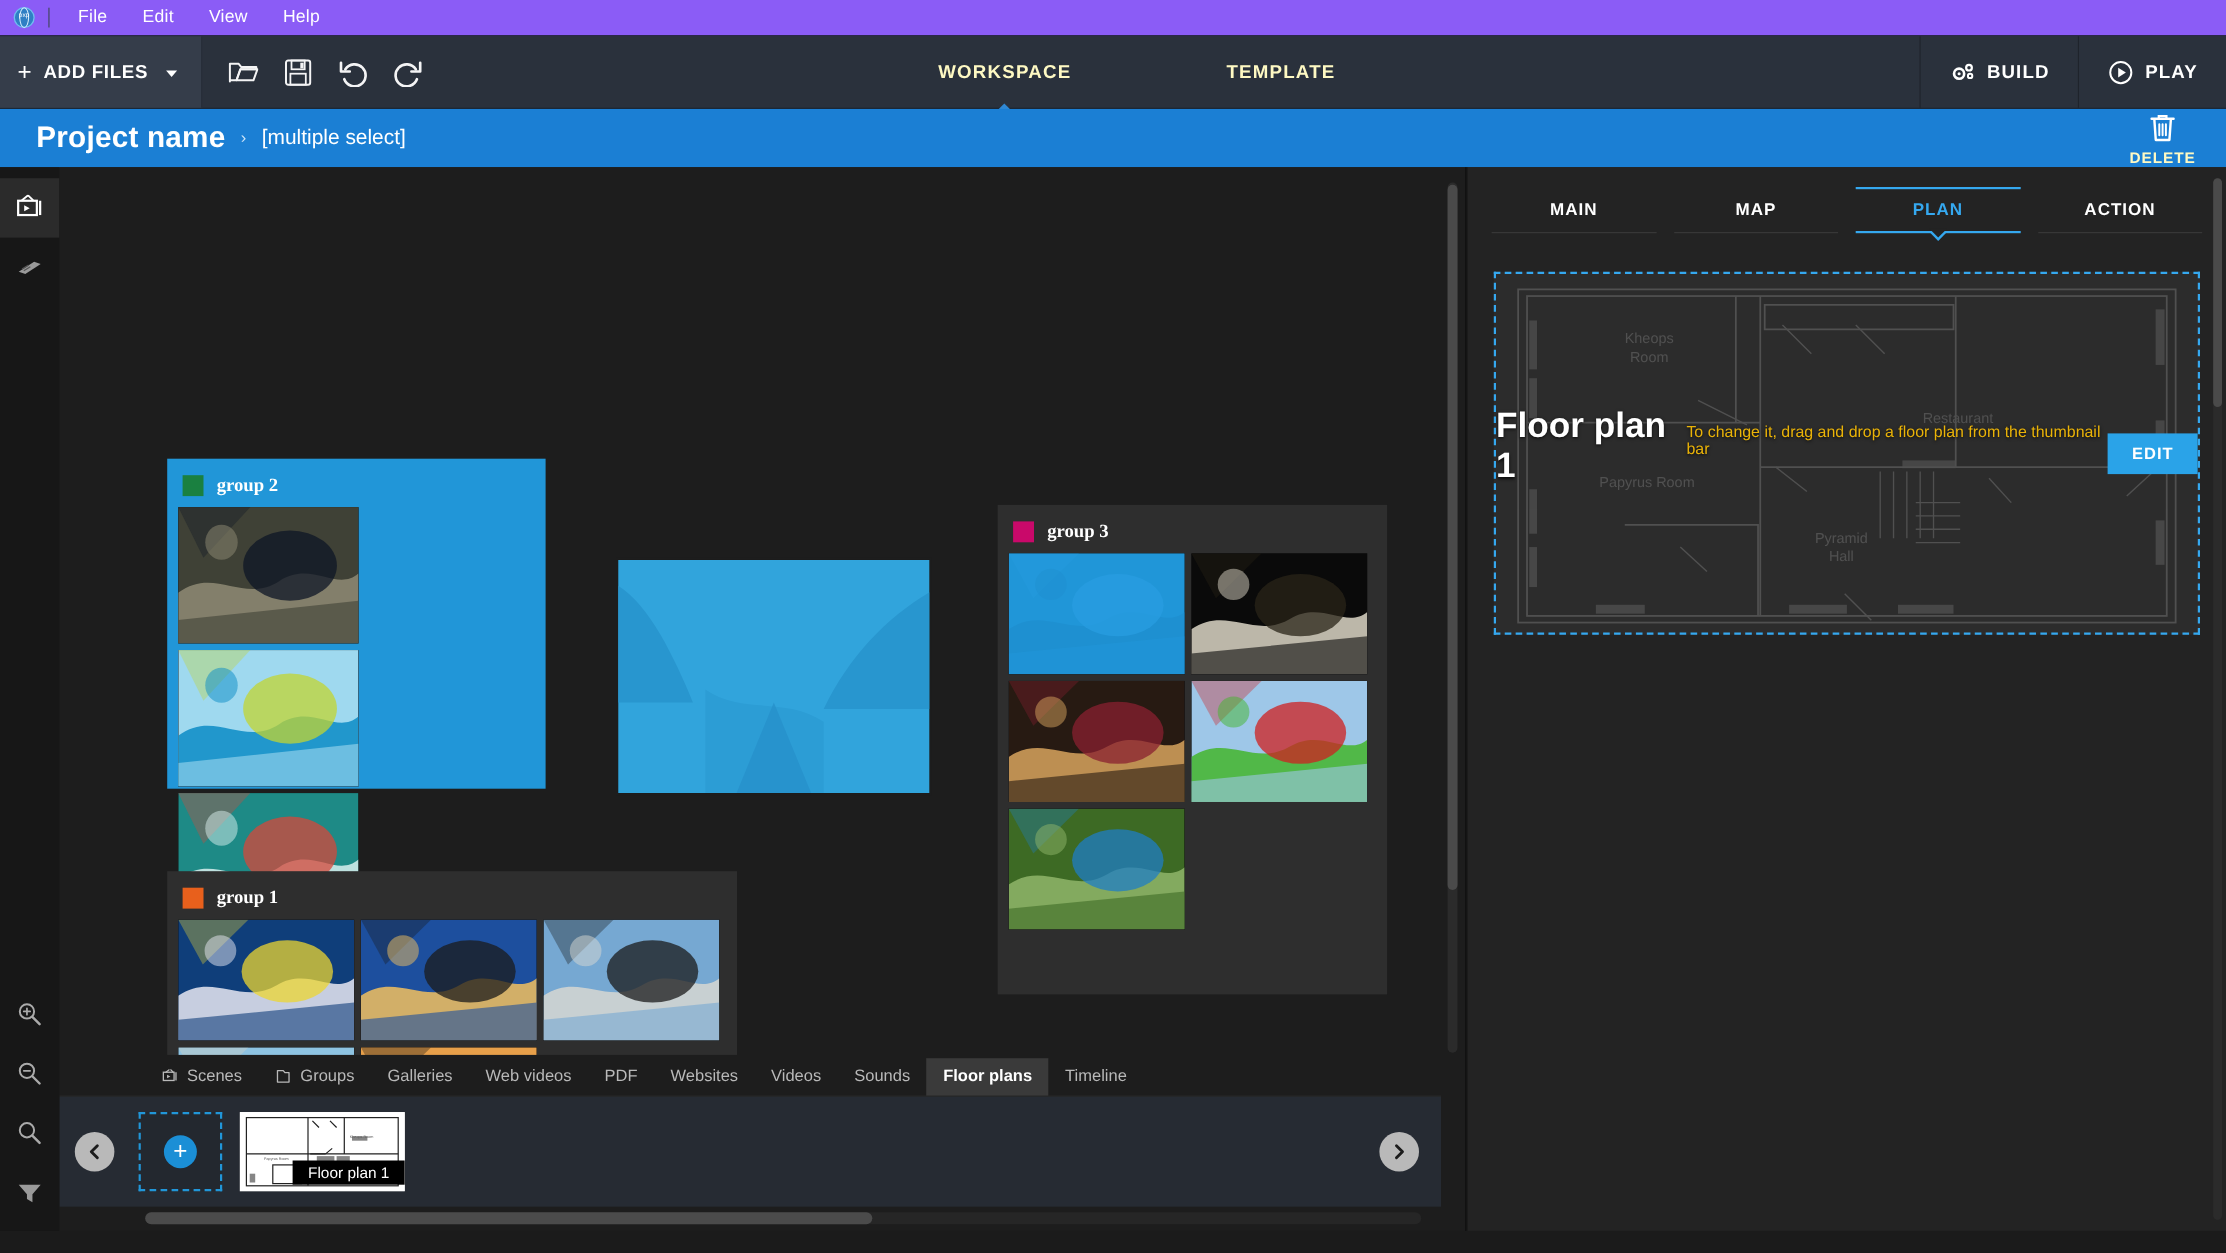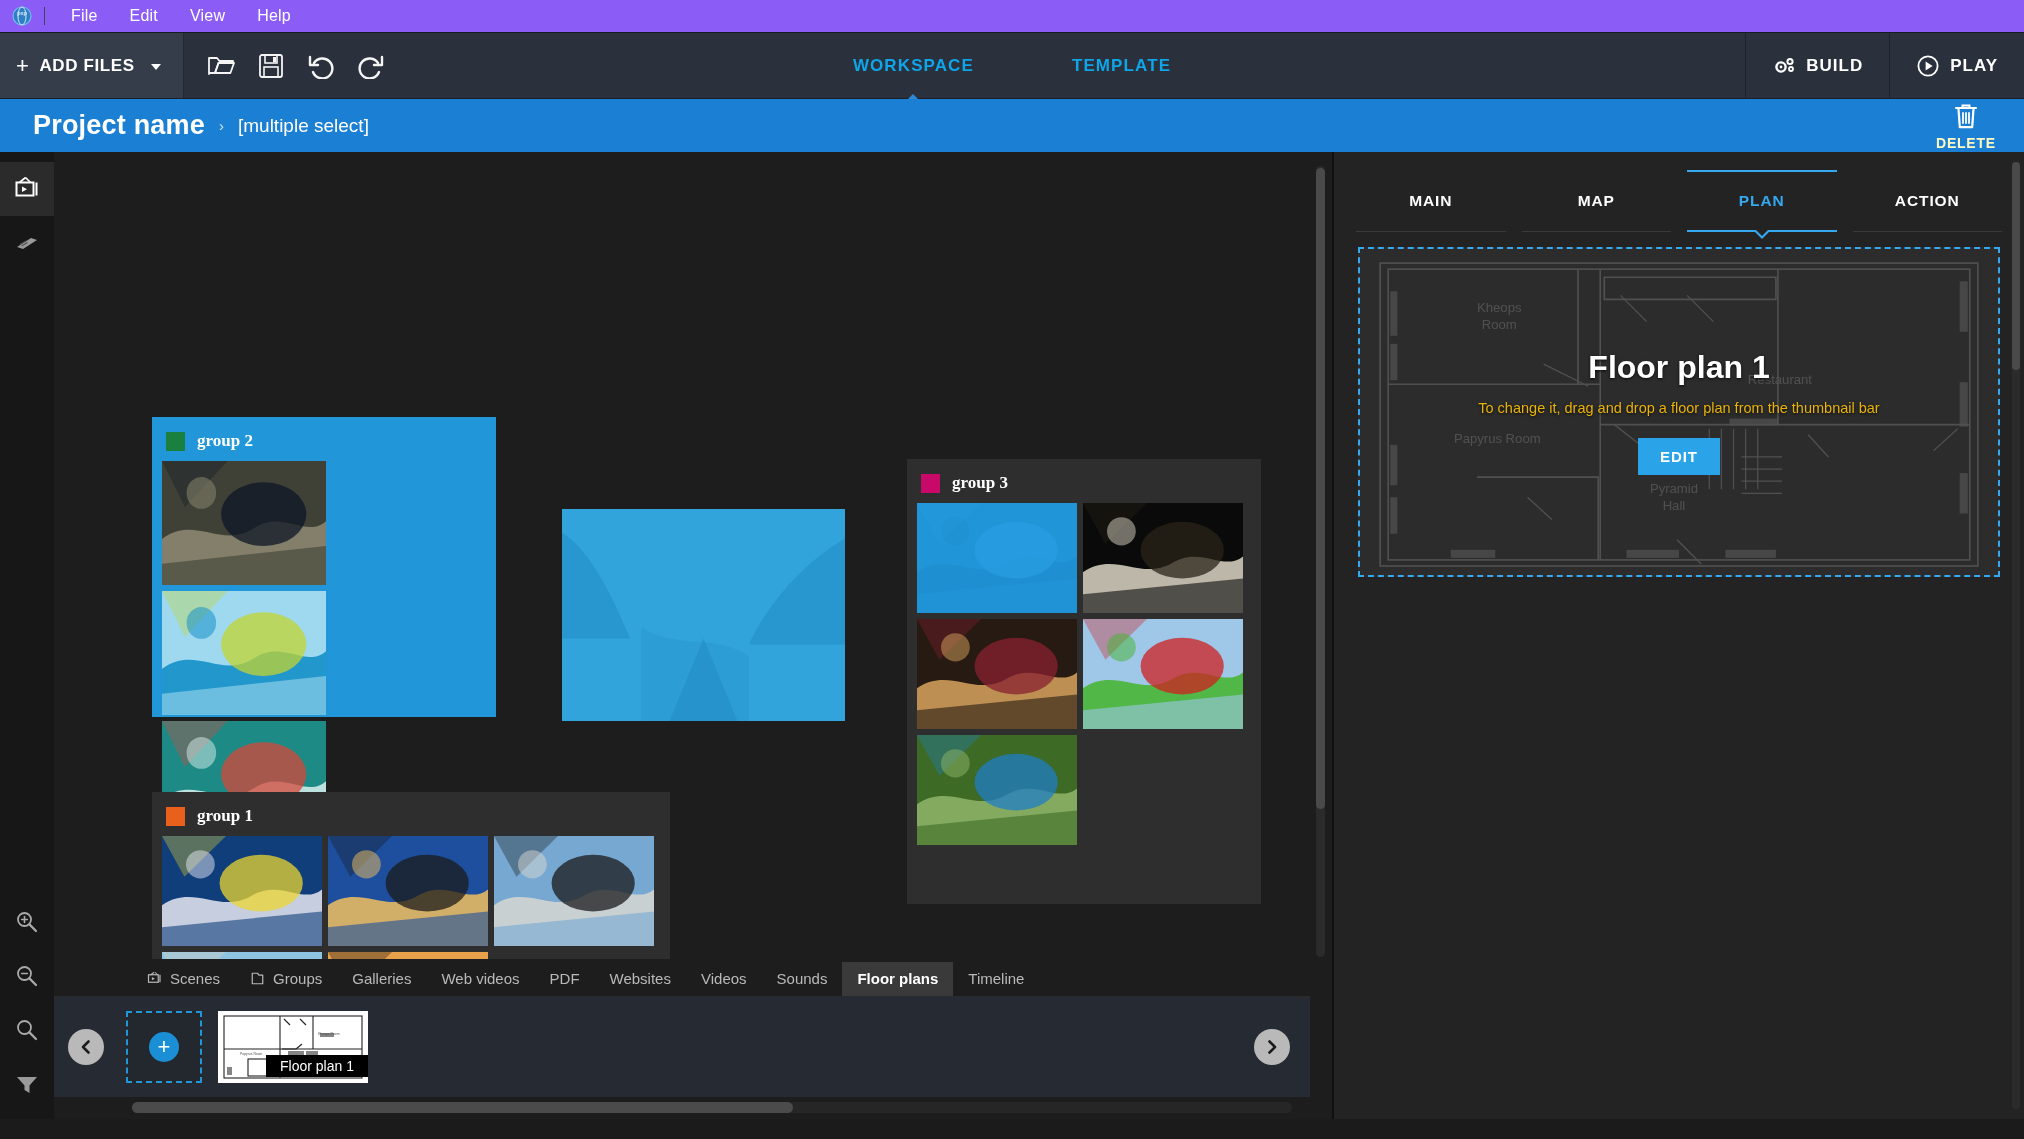--- a/index.html
+++ b/index.html
@@ -50,22 +50,22 @@
   }
   .tool-icons { display:flex; align-items:center; gap: 20px; padding: 0 22px; }
   .ticon { width: 30px; height: 30px; cursor:pointer; opacity:.95; display:flex; align-items:center; justify-content:center; }
 
   .center-tabs {
     position:absolute; left: 0; right: 0; top: 0; bottom: 0;
     display:flex; align-items:center; justify-content:center; gap: 90px;
     pointer-events: none;
   }
   .ctab {
-    color:#0ea5e9; font-size:17px; font-weight:bold; letter-spacing:1.1px;
-    position:relative; pointer-events:auto; cursor:pointer; padding: 6px 4px;
+    color:#fef9c3; font-size:17px; font-weight:bold; letter-spacing:1.1px;
+    position:relative; pointer-events:auto; cursor:pointer; padding: 6px 4px; margin-left: 43px;
   }
   .ctab.active::after {
     content:""; position:absolute; left: 50%; bottom: -21px; transform: translateX(-50%);
     width: 0; height: 0; border-left: 9px solid transparent;
     border-right: 9px solid transparent; border-bottom: 9px solid #2f88d4;
   }
 
   .toolbar-right { margin-left:auto; display:flex; align-items:stretch; }
   .tr-btn {
     display:flex; align-items:center; gap:10px; padding: 0 26px;
@@ -190,21 +190,21 @@
     position:absolute; left:0; top:0; height: 11px; width: 57%;
     background:#4b4b4b; border-radius:6px;
   }
 
   
   .rightpanel {
     width: 691px; flex: none; background:#232323; position:relative;
     border-left: 1px solid #111;
   }
   .rp-tabs {
-    display:flex; align-items:stretch; height: 80px; padding: 18px 22px 0;
+    display:flex; align-items:stretch; height: 60px; padding: 18px 22px 0;
     gap: 16px;
   }
   .rp-tab {
     flex: 1 1 0; display:flex; align-items:center; justify-content:center;
     color:#fff; font-size: 15.5px; font-weight:bold; letter-spacing:.9px;
     cursor:pointer; border-bottom: 1px solid #3a3a3a; position:relative;
   }
   .rp-tab.active { color:#35a8ef; border-bottom: 2px solid #35a8ef; border-top: 2px solid #35a8ef; }
   .rp-tab.active::after {
     content:""; position:absolute; left:50%; transform:translateX(-50%);
@@ -215,21 +215,21 @@
   .rp-tab.active::before {
     content:""; position:absolute; left:50%; transform:translateX(-50%);
     bottom: -6px; width:0; height:0;
     border-left: 8px solid transparent; border-right: 8px solid transparent;
     border-top: 8px solid #232323; z-index:2;
   }
 
   .plan-drop {
     position:absolute; left: 24px; right: 24px; top: 95px; height: 330px;
     border: 2px dashed #35a8ef; background:#2c2c2c;
-    display:flex; flex-direction:column; align-items:center; justify-content:center;
+    display:flex; flex-direction:row; align-items:center; justify-content:center;
     overflow:hidden;
   }
   .plan-bg { position:absolute; inset: 6px; opacity:.22; }
   .plan-title {
     position:relative; color:#fff; font-size: 32px; font-weight: 600; z-index:2;
     margin-bottom: 14px; text-shadow: 0 1px 3px rgba(0,0,0,.8);
   }
   .plan-sub {
     position:relative; color:#eab308; font-size: 14.5px; z-index:2; margin-bottom: 22px;
     text-shadow: 0 1px 3px rgba(0,0,0,.8);

